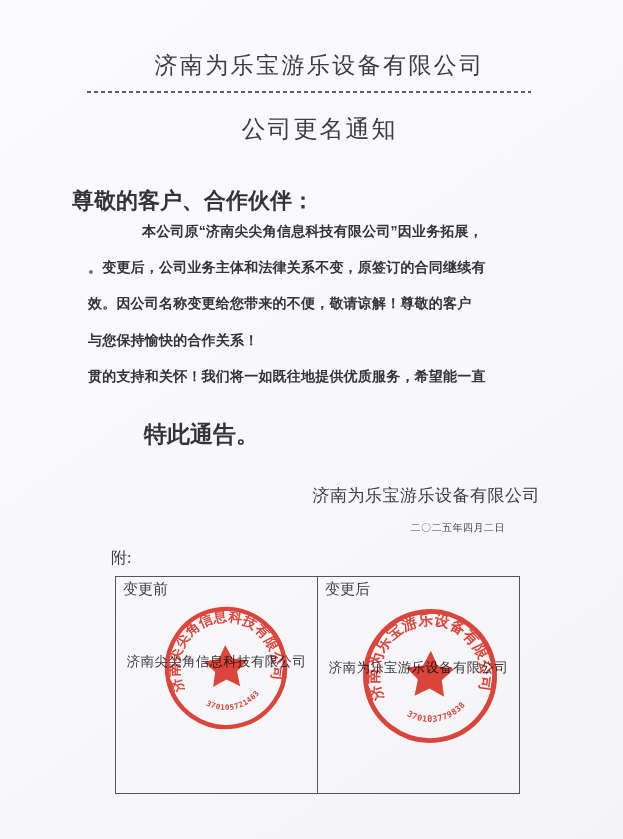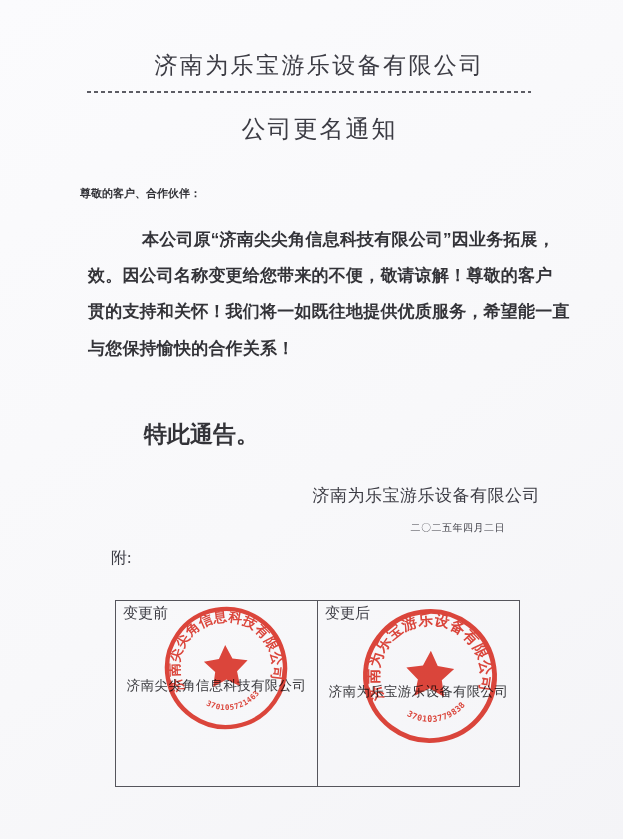--- a/index.html
+++ b/index.html
@@ -24,30 +24,30 @@
   }
   .doc-subtitle{
     position:absolute;top:113px;left:0;width:100%;
     text-align:center;font-size:24px;letter-spacing:2px;
     font-weight:500;color:#3c3c44;
   }
   .body-text{
     font-family:"Liberation Sans","DejaVu Sans",sans-serif;
     font-weight:600;color:#333338;
   }
-  .greeting{position:absolute;top:186px;left:80px;font-size:11px;}
-  .paragraph{position:absolute;top:222px;left:88px;width:456px;line-height:36.2px;font-size:17px;letter-spacing:0.2px;}
+  .greeting{position:absolute;top:186px;left:72px;font-size:22px;}
+  .paragraph{position:absolute;top:213px;left:88px;width:456px;line-height:36.2px;font-size:14px;letter-spacing:0.2px;}
   .paragraph .line{white-space:nowrap;}
   .paragraph .line.indent{text-indent:54px;}
   .closing{position:absolute;top:419px;left:144px;font-size:23px;}
   .sig-company{position:absolute;top:484px;right:99px;font-size:17px;letter-spacing:0.5px;color:#3c3c44;}
   .sig-date{position:absolute;top:521px;right:134px;font-size:10px;letter-spacing:0.5px;color:#3c3c44;}
   .attach-label{position:absolute;top:548px;left:111px;font-size:16px;color:#3c3c44;}
   .attach-table{
-    position:absolute;top:600px;left:115px;width:405px;height:187px;
+    position:absolute;top:576px;left:115px;width:405px;height:218px;
     border:1.5px solid #55555c;display:flex;box-sizing:border-box;
   }
   .attach-cell{position:relative;flex:1;box-sizing:border-box;}
   .attach-cell.first{border-right:1.5px solid #55555c;}
   .cell-header{position:absolute;top:3px;left:7px;font-size:15px;color:#3c3c44;}
   .cell-company{
     position:absolute;left:4px;right:4px;text-align:center;
     font-size:13.5px;color:#39393d;letter-spacing:0.3px;white-space:nowrap;
   }
   .cell-company.before{top:76px;}
@@ -72,23 +72,24 @@
 <div class="page">
 
   <div class="doc-title">济南为乐宝游乐设备有限公司</div>
   <div class="title-divider"></div>
   <div class="doc-subtitle">公司更名通知</div>
 
   <div class="greeting body-text">尊敬的客户、合作伙伴：</div>
 
   <div class="paragraph body-text">
     <div class="line indent">本公司原“济南尖尖角信息科技有限公司”因业务拓展，</div>
+    <div class="line">。变更后，公司业务主体和法律关系不变，原签订的合同继续有</div>
     <div class="line">效。因公司名称变更给您带来的不便，敬请谅解！尊敬的客户</div>
+    <div class="line">与您保持愉快的合作关系！</div>
     <div class="line">贯的支持和关怀！我们将一如既往地提供优质服务，希望能一直</div>
-    <div class="line">与您保持愉快的合作关系！</div>
   </div>
 
   <div class="closing body-text">特此通告。</div>
 
   <div class="sig-company">济南为乐宝游乐设备有限公司</div>
   <div class="sig-date">二〇二五年四月二日</div>
 
   <div class="attach-label">附:</div>
 
   <div class="attach-table">

